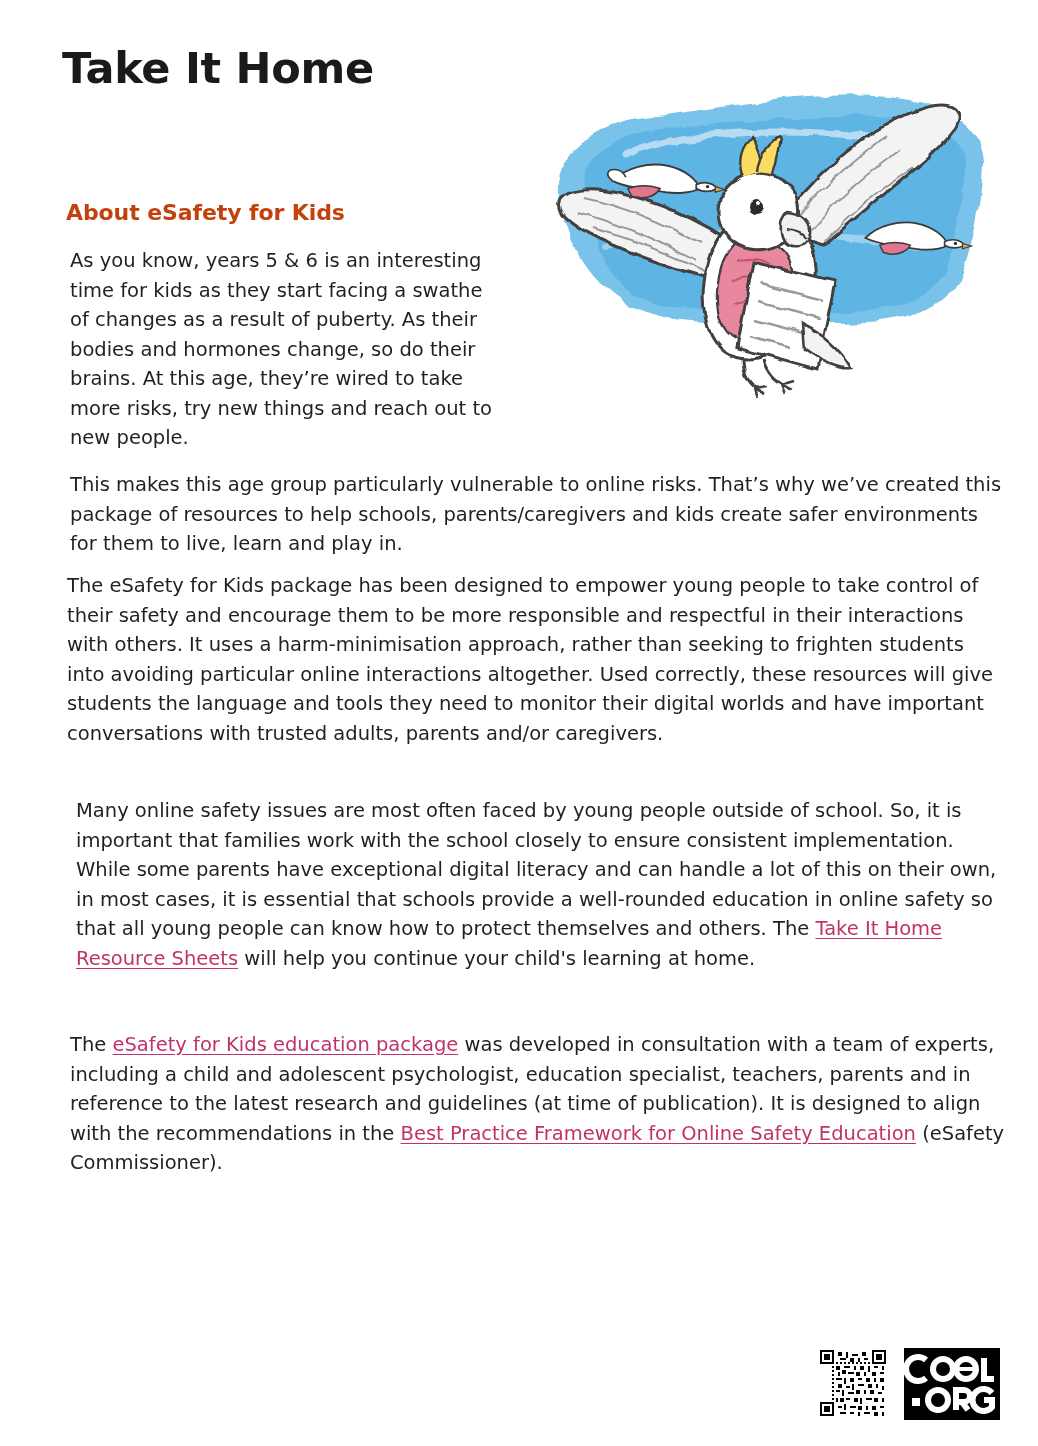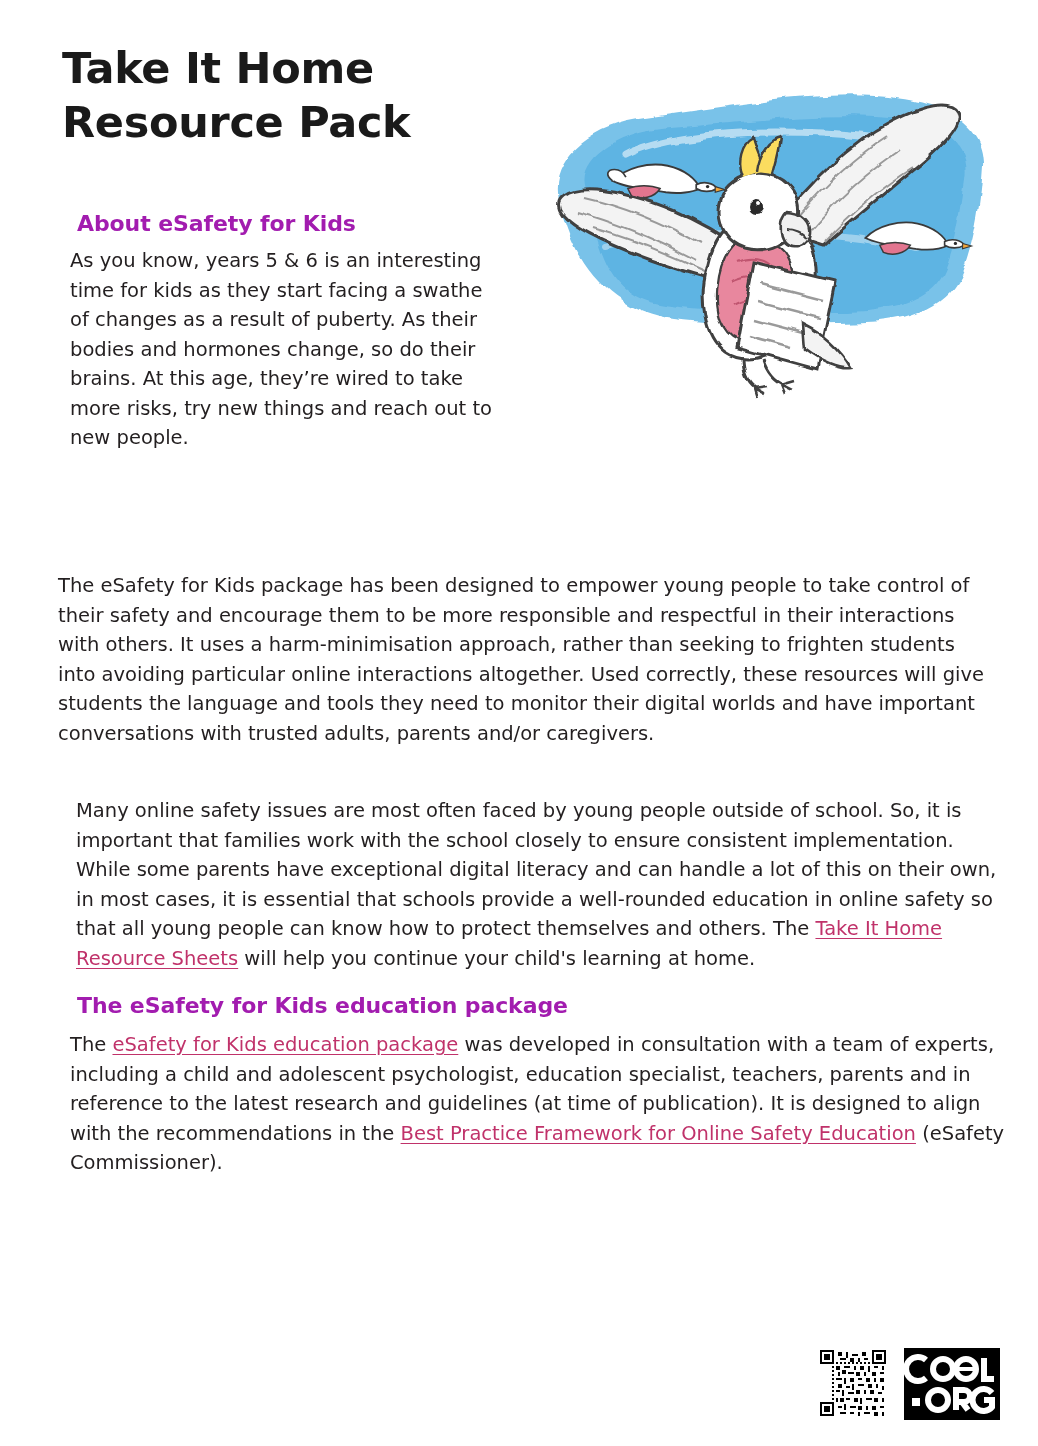--- a/index.html
+++ b/index.html
@@ -42,24 +42,24 @@
     position: absolute;
     left: 505px;
     top: 70px;
     width: 500px;
     height: 345px;
   }
   .illustration svg { display: block; }
 
   
   h2.section-heading {
-    margin: 15px;
+    margin: 4px;
     font-size: 22px;
     font-weight: bold;
-    color: #a21caf;
+    color: #c2410c;
     letter-spacing: -0.1px;
   }
   .heading-about {
     position: absolute;
     left: 62px;
     top: 196px;
     width: 430px;
   }
   .heading-package {
     position: absolute;
@@ -82,21 +82,21 @@
     width: 435px;
   }
   .p-two {
     position: absolute;
     left: 62px;
     top: 462px;
     width: 938px;
   }
   .p-three {
     position: absolute;
-    left: 50px;
+    left: 59px;
     top: 563px;
     width: 938px;
   }
   .p-four {
     position: absolute;
     left: 68px;
     top: 788px;
     width: 938px;
   }
   .p-five {
@@ -138,21 +138,20 @@
   }
   .logo svg { display: block; }
 </style>
 </head>
 <body>
 
 <div class="page">
 
   <div class="title">
     <span class="line">Take It Home</span>
-    <span class="line">Resource Pack</span>
   </div>
 
   <div class="illustration">
     <svg width="500" height="345" viewBox="0 0 500 345" xmlns="http://www.w3.org/2000/svg" aria-hidden="true">
       <defs>
         <filter id="rough" x="-20%" y="-20%" width="140%" height="140%">
           <feTurbulence type="fractalNoise" baseFrequency="0.03" numOctaves="3" seed="7" result="n"></feTurbulence>
           <feDisplacementMap in="SourceGraphic" in2="n" scale="9" xChannelSelector="R" yChannelSelector="G"></feDisplacementMap>
         </filter>
         <filter id="rough2" x="-20%" y="-20%" width="140%" height="140%">
@@ -237,26 +236,26 @@
 
         <path d="M298,254 C318,264 336,280 346,298 C334,300 316,292 300,280 Z" fill="#f3f3f3" stroke="#3f3f3f" stroke-width="2.6"></path>
       </g>
     </svg>
   </div>
 
   <h2 class="section-heading heading-about">About eSafety for Kids</h2>
 
   <p class="body p-intro">As you know, years 5 &amp; 6 is an interesting time for kids as they start facing a swathe of changes as a result of puberty. As their bodies and hormones change, so do their brains. At this age, they’re wired to take more risks, try new things and reach out to new people.</p>
 
+  <p class="body p-two">This makes this age group particularly vulnerable to online risks. That’s why we’ve created this package of resources to help schools, parents/caregivers and kids create safer environments for them to live, learn and play in.</p>
 
   <p class="body p-three">The eSafety for Kids package has been designed to empower young people to take control of their safety and encourage them to be more responsible and respectful in their interactions with others. It uses a harm-minimisation approach, rather than seeking to frighten students into avoiding particular online interactions altogether. Used correctly, these resources will give students the language and tools they need to monitor their digital worlds and have important conversations with trusted adults, parents and/or caregivers.</p>
 
   <p class="body p-four"><span>Many online safety issues are most often faced by young people outside of school. So, it is important that families work with the school closely to ensure consistent implementation. While some parents have exceptional digital literacy and can handle a lot of this on their own, in most cases, it is essential that schools provide a well-rounded education in online safety so that all young people can know how to protect themselves and others. The </span><a class="doclink" href="#">Take It Home Resource Sheets</a><span> will help you continue your child's learning at home.</span></p>
 
-  <h2 class="section-heading heading-package">The eSafety for Kids education package</h2>
 
   <p class="body p-five"><span>The </span><a class="doclink" href="#">eSafety for Kids education package</a><span> was developed in consultation with a team of experts, including a child and adolescent psychologist, education specialist, teachers, parents and in reference to the latest research and guidelines (at time of publication). It is designed to align with the recommendations in the </span><a class="doclink" href="#">Best Practice Framework for Online Safety Education</a><span> (eSafety Commissioner).</span></p>
 
   <div class="footer">
     <div class="qr">
       <svg width="66" height="66" viewBox="0 0 33 33" xmlns="http://www.w3.org/2000/svg" shape-rendering="crispEdges" aria-hidden="true">
         <rect width="33" height="33" fill="#ffffff"></rect>
         <g fill="#000000">
 
           <rect x="0" y="0" width="7" height="1"></rect>

